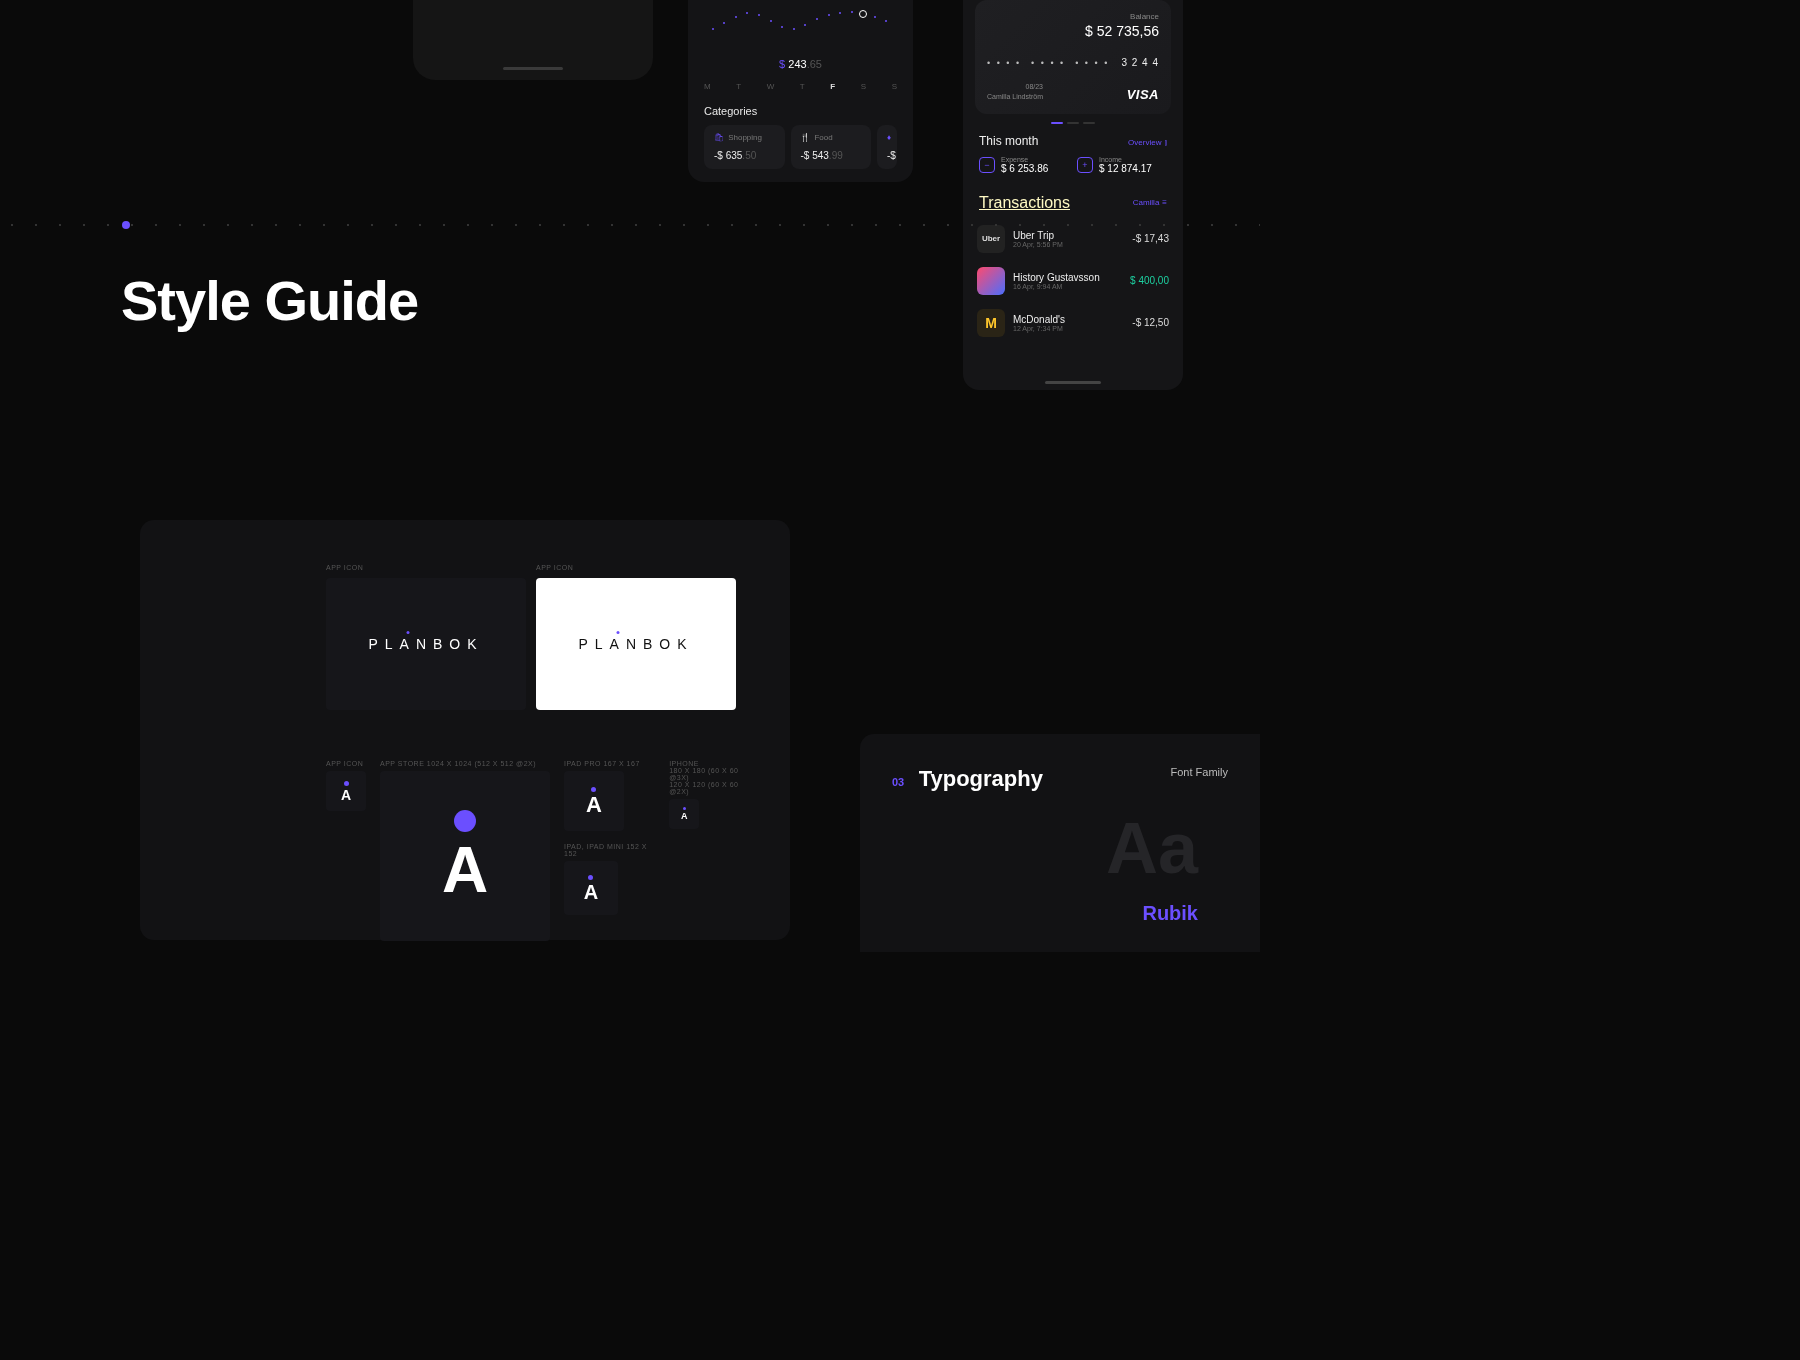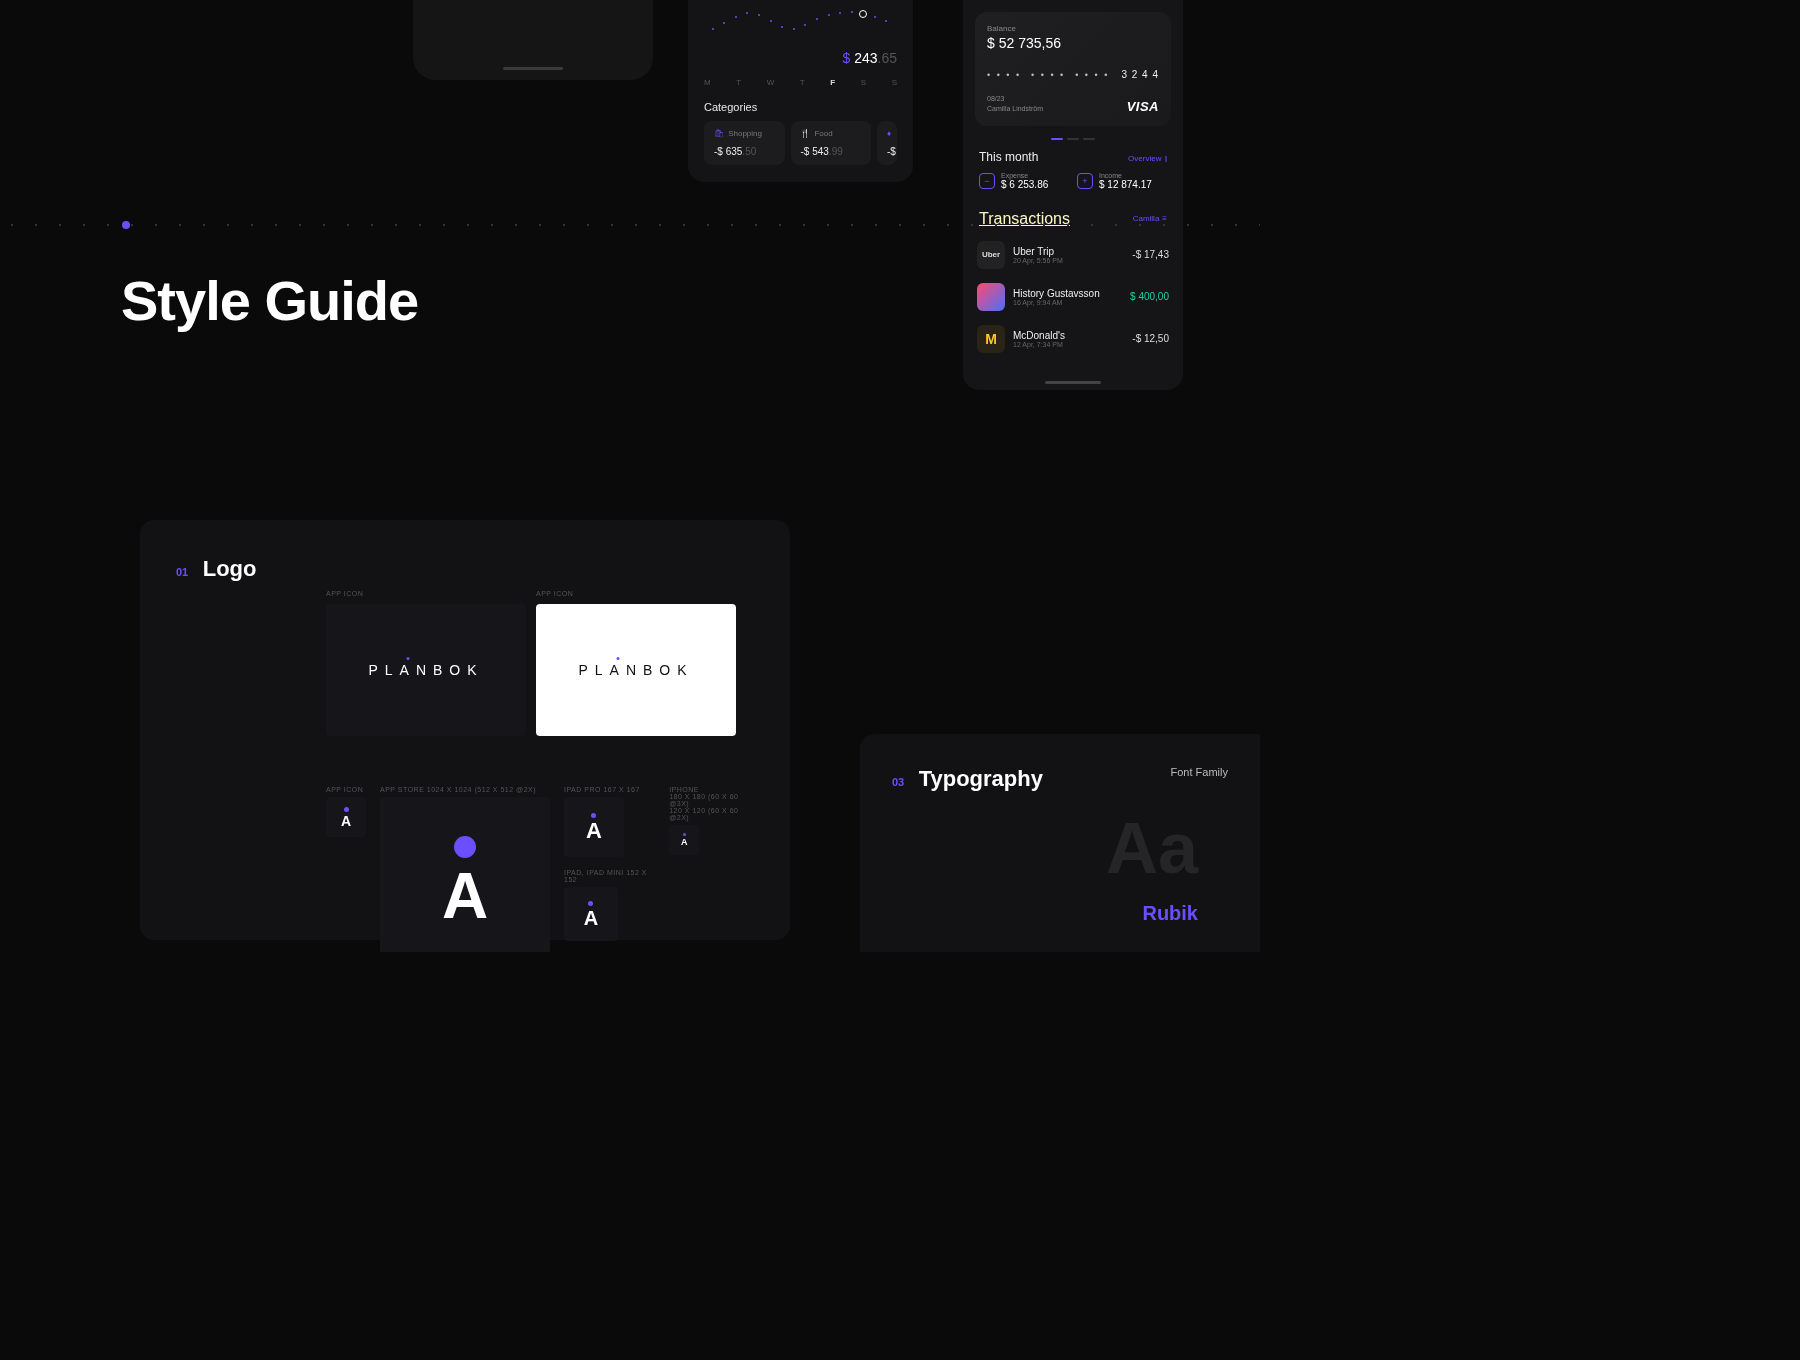--- a/index.html
+++ b/index.html
@@ -24,43 +24,43 @@
   width: 60px; height: 3px; background: #3a3a3a; border-radius: 2px;
 }
 .mockup-chart {
   position: absolute; left: 688px; top: 0; width: 225px; height: 182px;
   background: #141416; border-radius: 0 0 16px 16px; padding: 8px 16px 10px;
 }
 .chart-area { position: relative; height: 40px; }
 .chart-dots { position: absolute; top: 0; left: 0; right: 0; height: 30px; }
 .chart-dot { position: absolute; width: 2px; height: 2px; background: #6b4fff; border-radius: 50%; }
 .chart-circle-o { position: absolute; right: 30px; top: 2px; width: 8px; height: 8px; border: 1.5px solid #fff; border-radius: 50%; }
-.chart-value { text-align: right; font-size: 14px; margin-top: 2px; }
+.chart-value { text-align: center; font-size: 11px; margin-top: 10px; }
 .chart-value .dollar { color: #6b4fff; }
 .chart-value .main { color: #fff; }
 .chart-value .cents { color: #555; }
 .chart-days { display: flex; justify-content: space-between; margin-top: 12px; font-size: 8px; color: #555; }
 .chart-days span.active { color: #ddd; font-weight: 600; }
 .categories-label { font-size: 11px; color: #e8e8e8; margin-top: 14px; margin-bottom: 8px; }
 .category-cards { display: flex; gap: 6px; }
 .category-card { background: #1c1c1f; border-radius: 8px; padding: 8px 10px; flex: 1; min-width: 0; }
 .category-card.clip { flex: 0 0 16px; overflow: hidden; }
 .cat-head { display: flex; align-items: center; gap: 4px; font-size: 8px; color: #777; }
 .cat-icon { font-size: 8px; }
 .cat-amount { font-size: 10px; color: #eee; margin-top: 8px; white-space: nowrap; }
 .cat-amount .cents { color: #555; }
 
 
 .mockup-wallet {
   position: absolute; right: 77px; top: 0; width: 220px; height: 390px;
   background: #151517; border-radius: 0 0 16px 16px;
 }
 .wallet-card {
-  margin: 12px 12px; background: linear-gradient(135deg, #1f1f22, #1a1a1d);
-  border-radius: 12px; padding: 12px; position: relative;
+  margin: 0 12px; background: linear-gradient(135deg, #1f1f22, #1a1a1d);
+  border-radius: 12px; padding: 12px; position: relative; text-align: right;
 }
 .card-balance-label { font-size: 8px; color: #888; }
 .card-balance { font-size: 14px; color: #fff; font-weight: 500; margin-top: 2px; }
 .card-dots-row { display: flex; align-items: center; gap: 10px; margin-top: 18px; font-size: 9px; color: #bbb; letter-spacing: 2px; }
 .card-last4 { letter-spacing: 1px; color: #eee; font-size: 10px; margin-left: auto; }
 .card-bottom { display: flex; justify-content: space-between; align-items: flex-end; margin-top: 14px; }
 .card-meta { font-size: 7px; color: #888; line-height: 1.4; }
 .visa-logo { font-size: 13px; font-weight: 700; font-style: italic; color: #fff; letter-spacing: 0.5px; }
 .page-dots { display: flex; justify-content: center; gap: 4px; margin-top: 8px; }
 .page-dot { width: 12px; height: 2px; background: #333; border-radius: 1px; }
@@ -293,24 +293,20 @@
 </div>
 
 <div class="dotted-line">
   <div class="dot-row"></div>
   <div class="dot-active"></div>
 </div>
 
 <h1 class="style-guide-heading">Style Guide</h1>
 
 <div class="logo-section">
-  <div>
-    <span class="section-num">01</span>
-    <span class="section-title">Logo</span>
-  </div>
   <div class="logo-cards">
     <div class="logo-card dark">
       <span class="logo-label-small">APP ICON</span>
       <span class="planbok-text white">PL<span class="planbok-a">A</span>NBOK</span>
     </div>
     <div class="logo-card light">
       <span class="logo-label-small">APP ICON</span>
       <span class="planbok-text black">PL<span class="planbok-a">A</span>NBOK</span>
     </div>
   </div>

